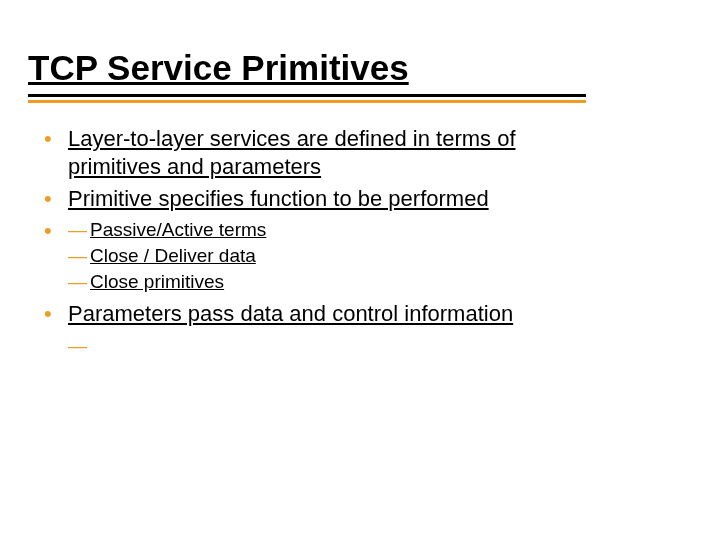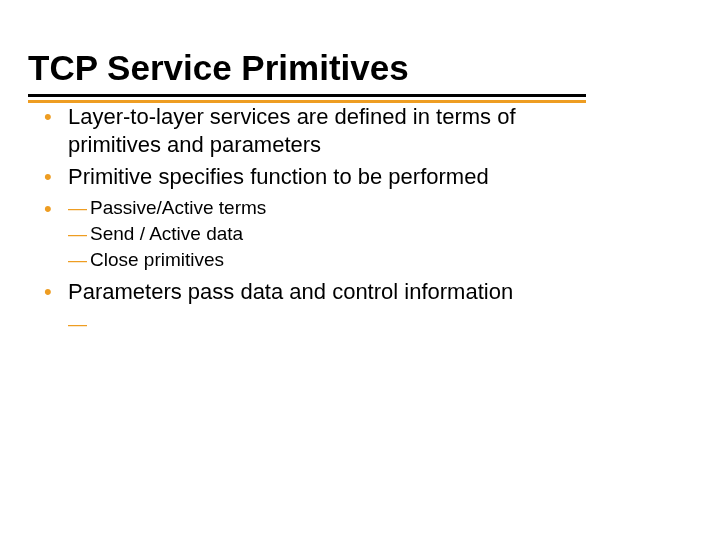--- a/index.html
+++ b/index.html
@@ -10,40 +10,41 @@
     background: #fff;
     font-family: Verdana, Geneva, sans-serif;
     color: #000;
   }
   .slide {
     box-sizing: border-box;
     width: 600px;
     height: 540px;
     padding: 48px 14px 0 28px;
     position: relative;
+    text-decoration: underline;
   }
   .title {
     font-family: "Arial Black", Arial, sans-serif;
     font-weight: 900;
     font-size: 35px;
     letter-spacing: 0px;
     margin: 0 0 6px 0;
   }
   .rule-thick {
     height: 3px;
     background: #000;
     margin-bottom: 3px;
   }
   .rule-thin {
     height: 3px;
     background: #ee9d22;
   }
   ul.main {
     list-style: none;
-    margin: 0 0 0 0;
+    margin: 22px 0 0 0;
     padding: 0 0 0 40px;
   }
   ul.main > li {
     position: relative;
     font-size: 22px;
     line-height: 1.28;
     margin: 0 0 4px 0;
   }
   ul.main > li::before {
     content: "•";
@@ -83,21 +84,21 @@
   <ul class="main">
     <li>
       <span>Layer-to-layer services are defined in terms of primitives and parameters</span>
     </li>
     <li>
       <span>Primitive specifies function to be performed</span>
     </li>
     <li>
       <ul class="sub">
         <li><span class="dash">—</span><span>Passive/Active terms</span></li>
-        <li><span class="dash">—</span><span>Send / Active data</span></li>
+        <li><span class="dash">—</span><span>Close / Deliver data</span></li>
         <li><span class="dash">—</span><span>Close primitives</span></li>
       </ul>
     </li>
     <li>
       <span>Parameters pass data and control information</span>
       <ul class="sub">
         <li><span class="dash">—</span></li>
       </ul>
     </li>
   </ul>

